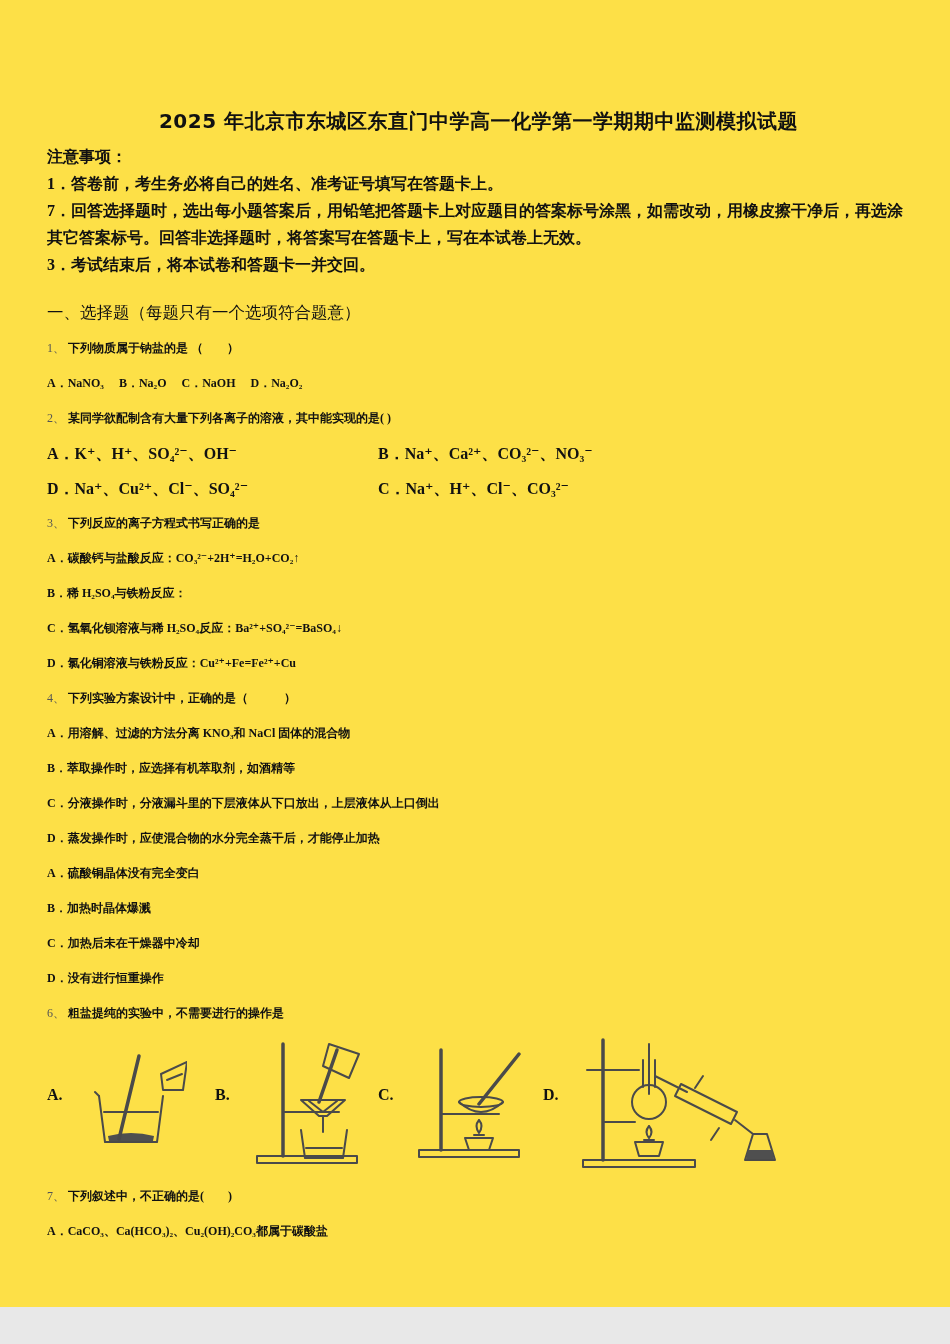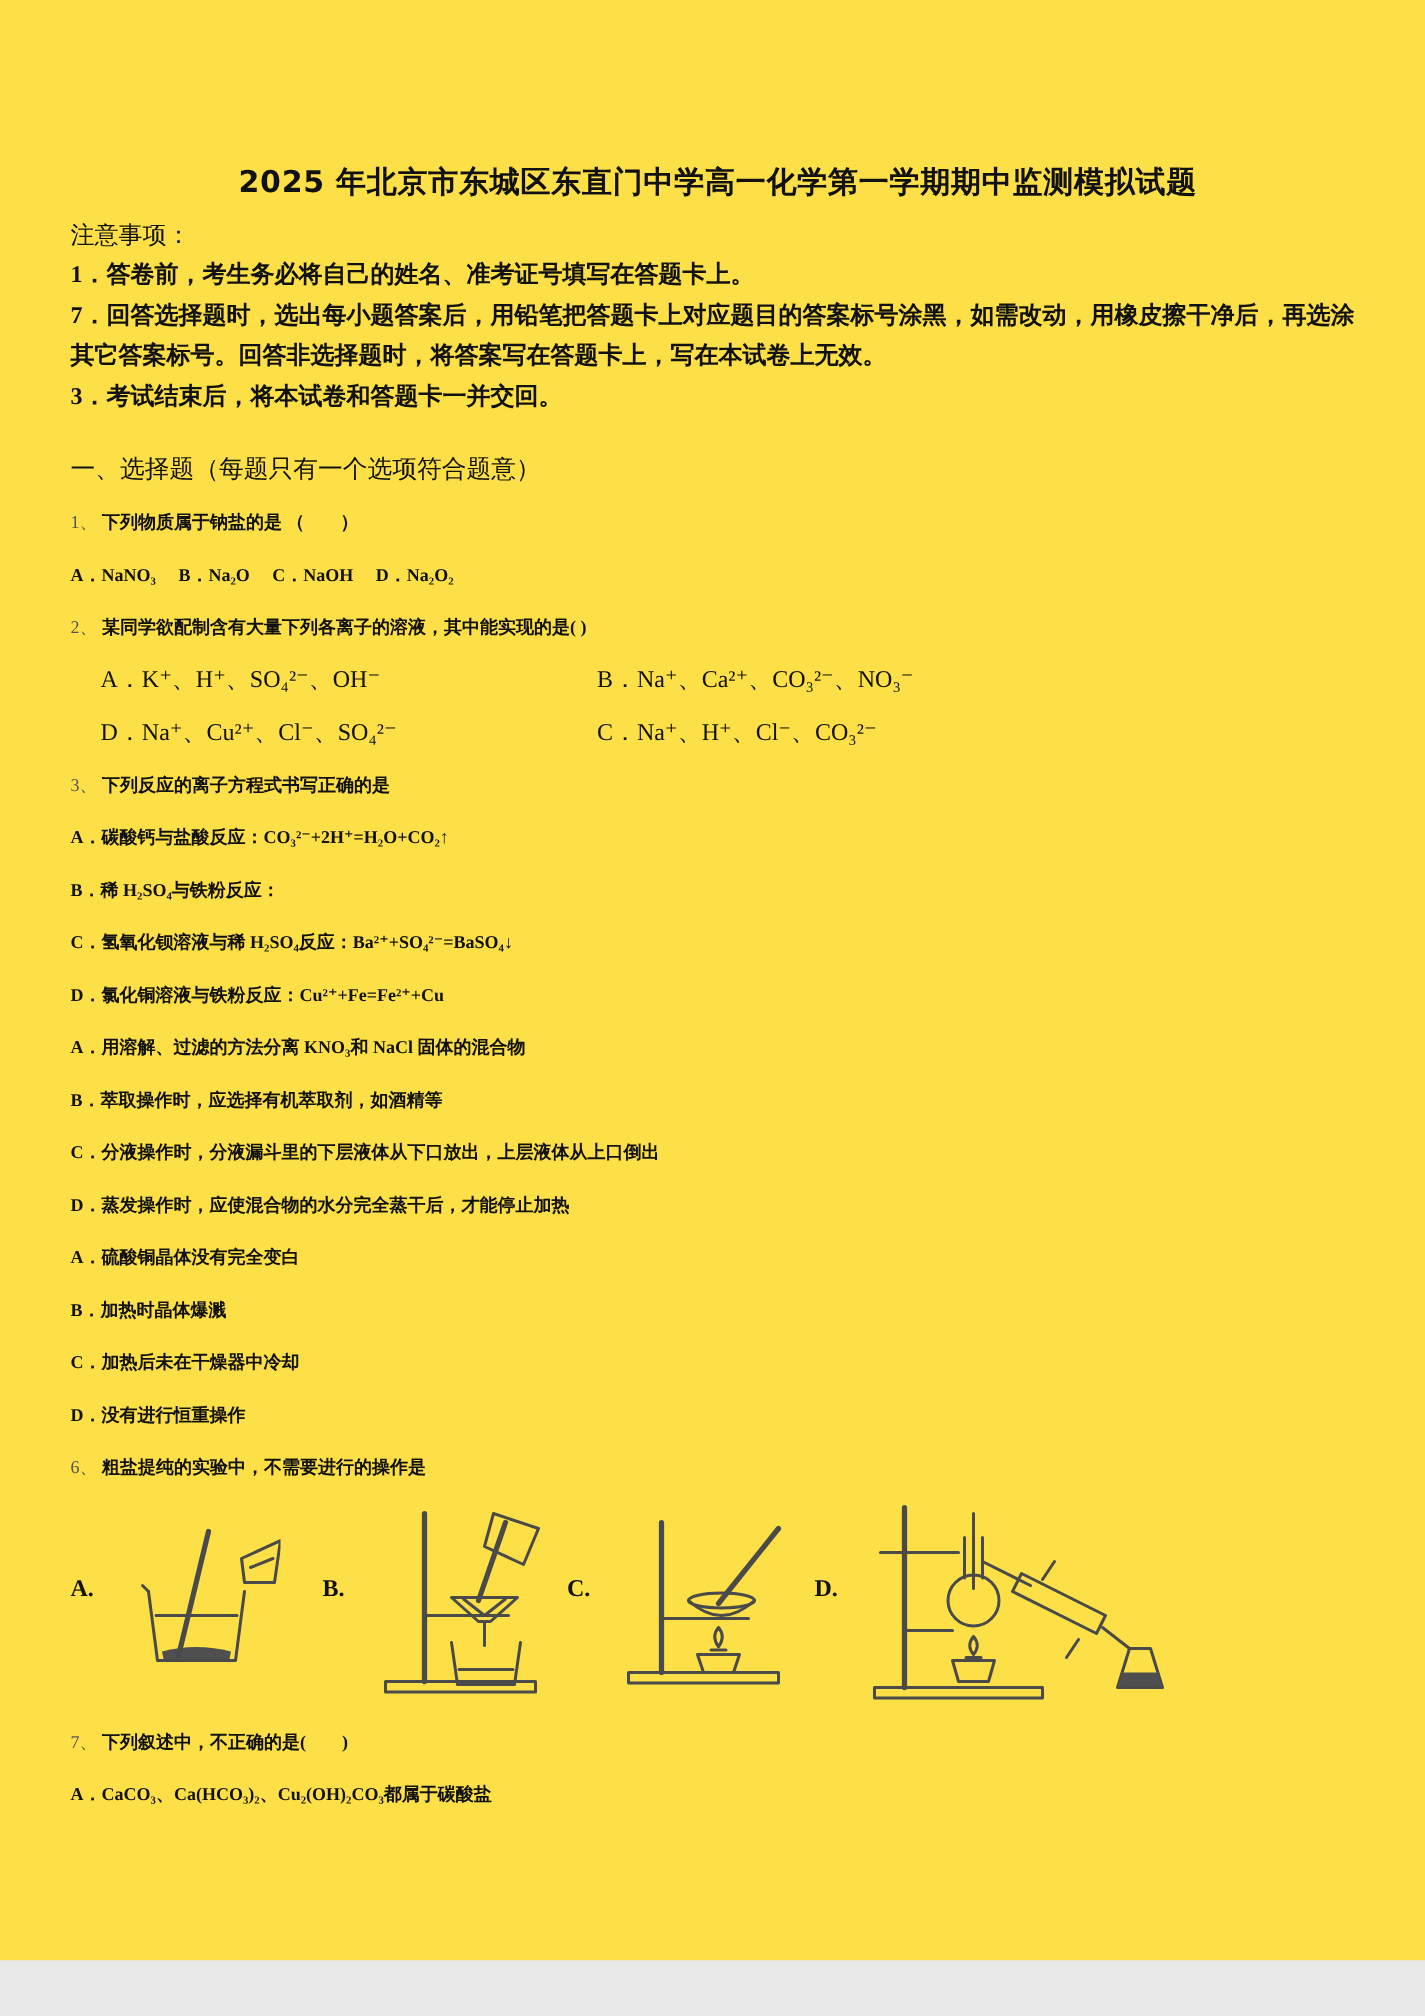--- a/index.html
+++ b/index.html
@@ -14,32 +14,32 @@
   }
   .content { padding:108px 40px 0 47px; }
   .title {
     margin:0 0 12px 0;
     text-align:center;
     font-size:20px;
     font-weight:bold;
     font-family:"DejaVu Sans","Liberation Sans",sans-serif;
     letter-spacing:0.5px;
   }
-  .notice-h { margin:8px 0 2px 0; font-size:16px; font-weight:normal; }
+  .notice-h { margin:8px 0 2px 0; font-size:16px; font-weight:bold; }
   .notice-item { margin:0; font-size:16px; font-weight:bold; line-height:27px; }
   .sec-h { margin:24px 0 0 0; font-size:16.5px; font-weight:normal; }
   .qline { margin:14px 0 0 0; font-size:12px; font-weight:bold; line-height:21px; }
   .q-num {
     color:#555;
     font-weight:400;
     font-family:"Liberation Serif",serif;
     margin-right:3px;
   }
   .opt-grid { display:grid; grid-template-columns:331px auto; }
-  .opt-grid span { margin-top:14px; font-size:16px; font-weight:normal; line-height:21px;margin-left:20px; }
+  .opt-grid span { margin-top:14px; font-size:16px; font-weight:bold; line-height:21px; }
   .figs { position:relative; height:134px; margin-top:10px; }
   .fig-label { position:absolute; font-size:16px; font-weight:bold; }
   .fig { position:absolute; }
   .sketch path, .sketch line, .sketch circle, .sketch ellipse, .sketch polyline, .sketch rect {
     stroke:#4a4a4a; fill:none; stroke-width:2; stroke-linecap:round; stroke-linejoin:round;
   }
   .sketch .fill { fill:#4f4f4f; stroke:none; }
   .sketch .thick { stroke-width:3.5; }
 </style>
 </head>
@@ -69,20 +69,21 @@
       <span>D．Na⁺、Cu²⁺、Cl⁻、SO₄²⁻</span>
       <span>C．Na⁺、H⁺、Cl⁻、CO₃²⁻</span>
     </div>
 
     <p class="qline"><span class="q-num">3、</span><span>下列反应的离子方程式书写正确的是</span></p>
     <p class="qline">A．碳酸钙与盐酸反应：CO₃²⁻+2H⁺=H₂O+CO₂↑</p>
     <p class="qline">B．稀 H₂SO₄与铁粉反应：</p>
     <p class="qline">C．氢氧化钡溶液与稀 H₂SO₄反应：Ba²⁺+SO₄²⁻=BaSO₄↓</p>
     <p class="qline">D．氯化铜溶液与铁粉反应：Cu²⁺+Fe=Fe²⁺+Cu</p>
 
+    <p class="qline"><span class="q-num">4、</span><span>下列实验方案设计中，正确的是（　　　）</span></p>
     <p class="qline">A．用溶解、过滤的方法分离 KNO₃和 NaCl 固体的混合物</p>
     <p class="qline">B．萃取操作时，应选择有机萃取剂，如酒精等</p>
     <p class="qline">C．分液操作时，分液漏斗里的下层液体从下口放出，上层液体从上口倒出</p>
     <p class="qline">D．蒸发操作时，应使混合物的水分完全蒸干后，才能停止加热</p>
 
     <p class="qline">A．硫酸铜晶体没有完全变白</p>
     <p class="qline">B．加热时晶体爆溅</p>
     <p class="qline">C．加热后未在干燥器中冷却</p>
     <p class="qline">D．没有进行恒重操作</p>
 

